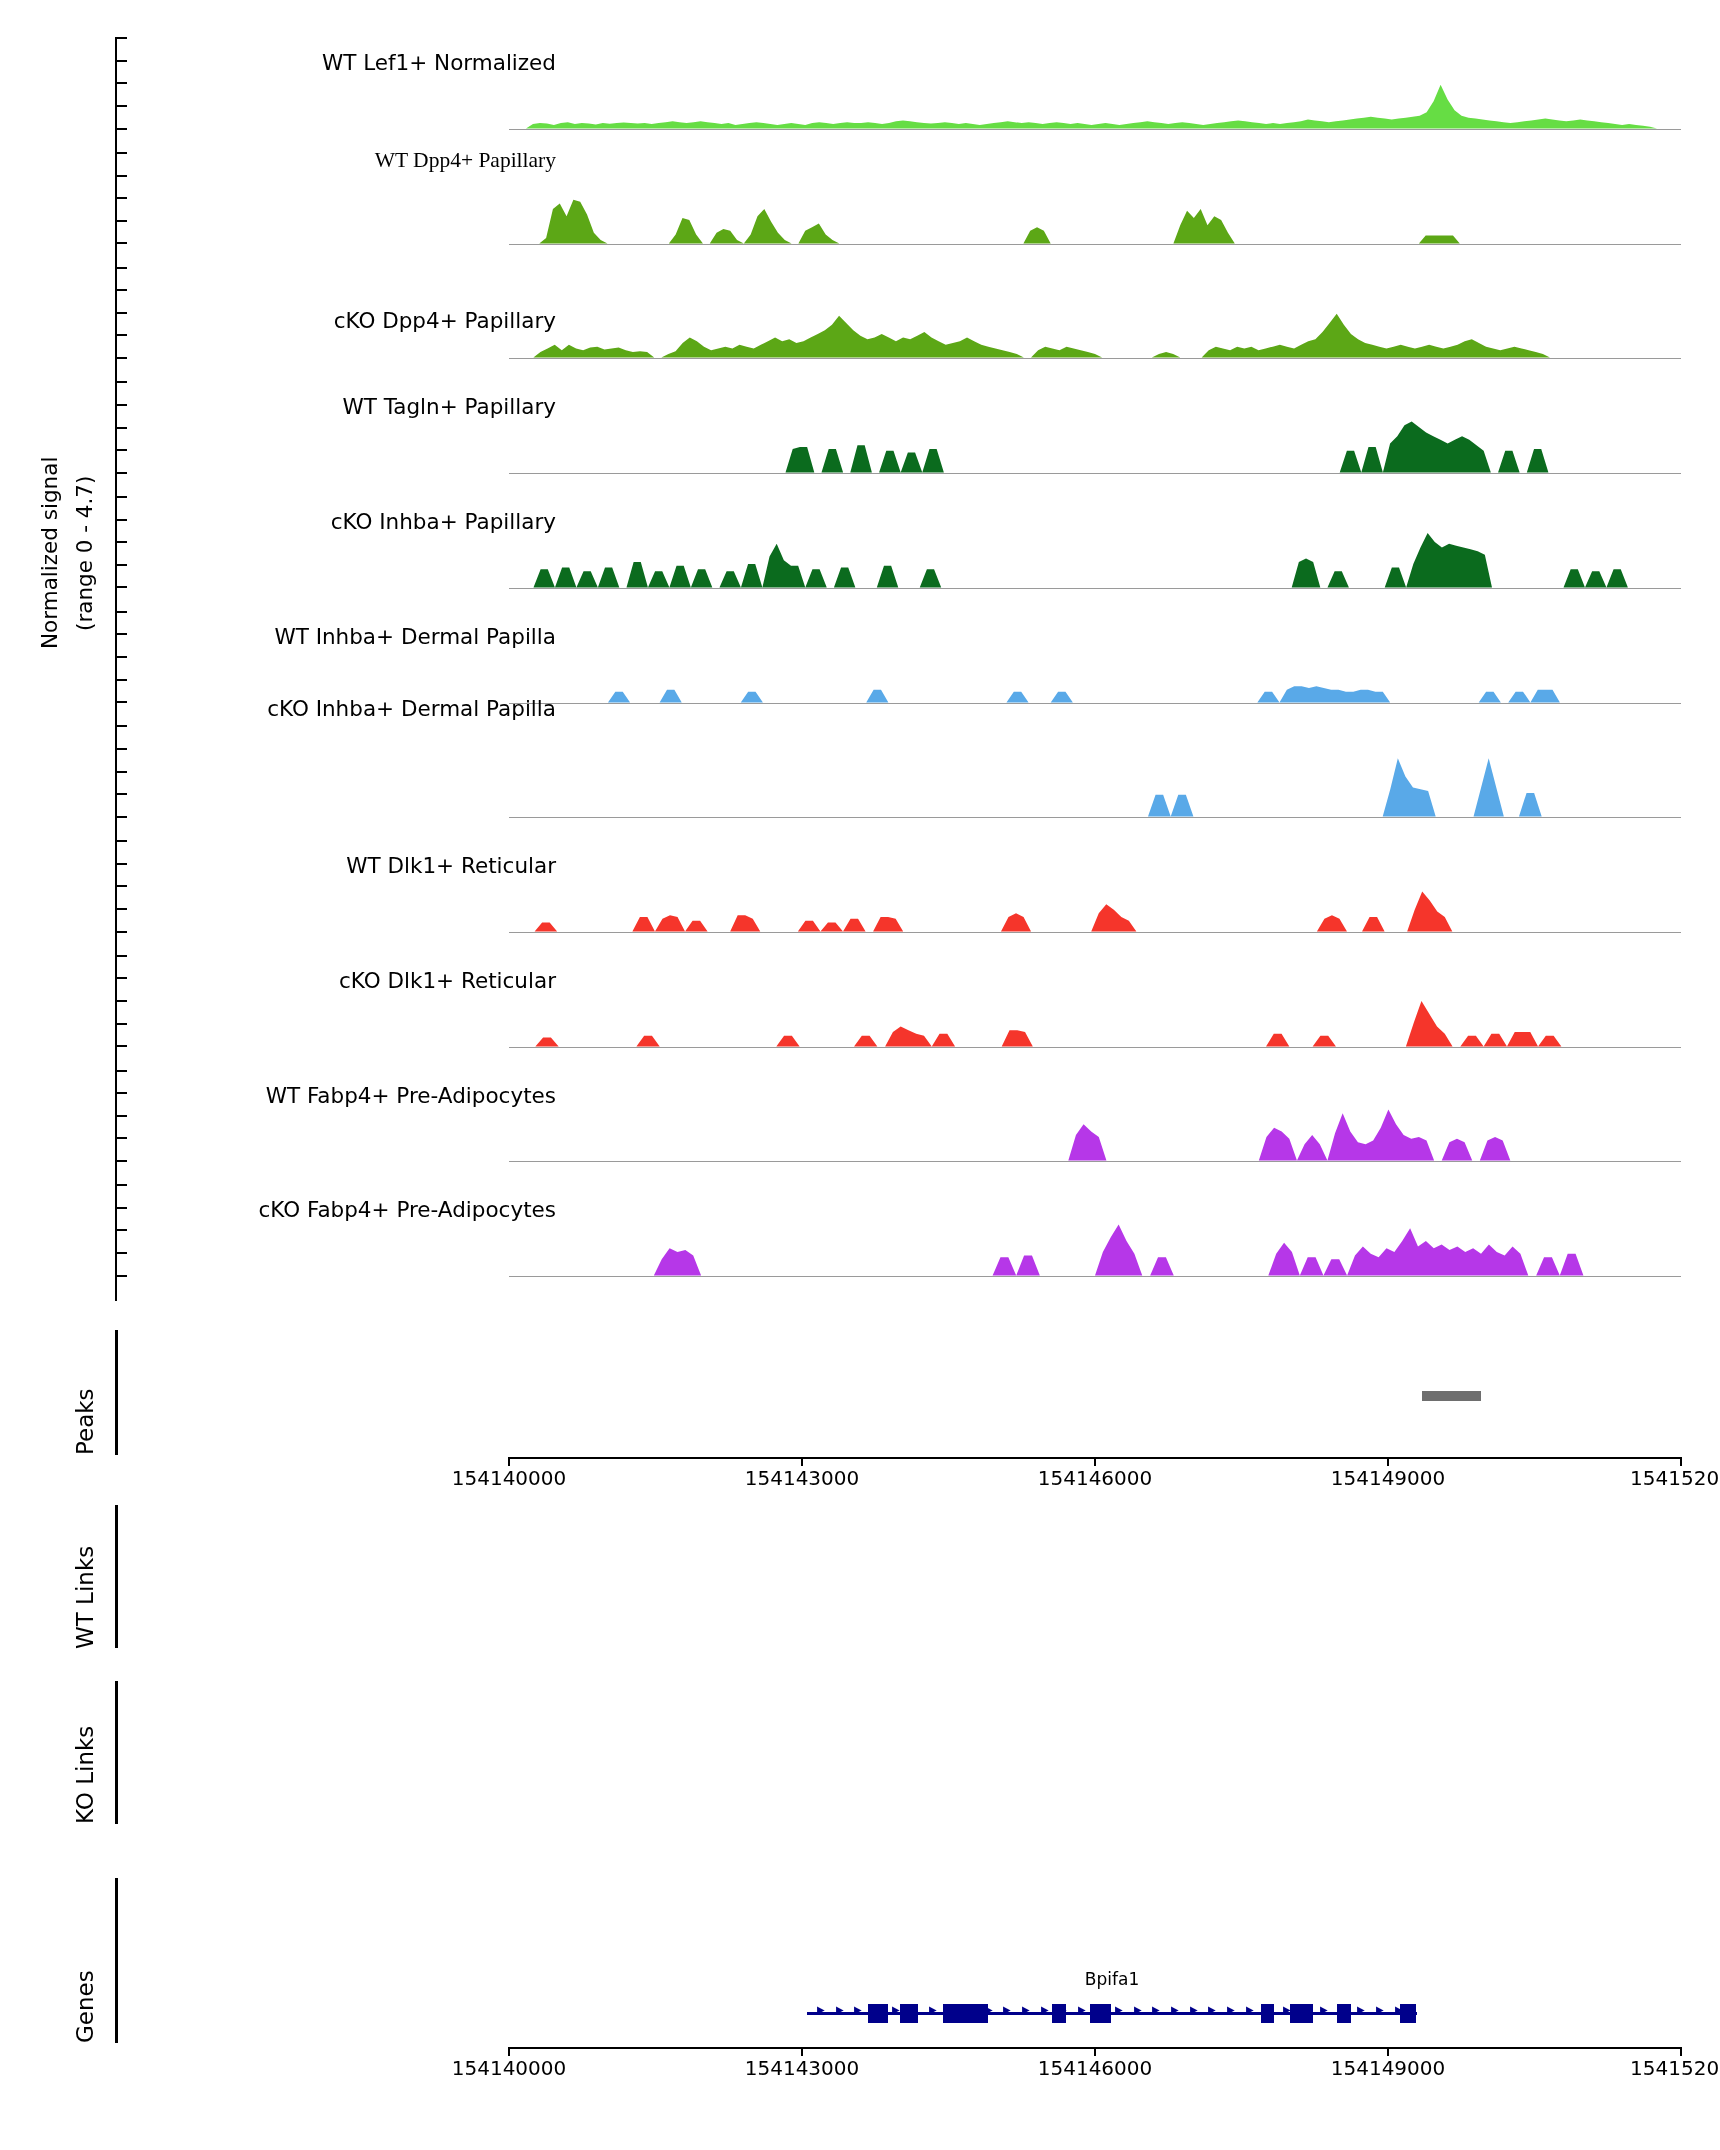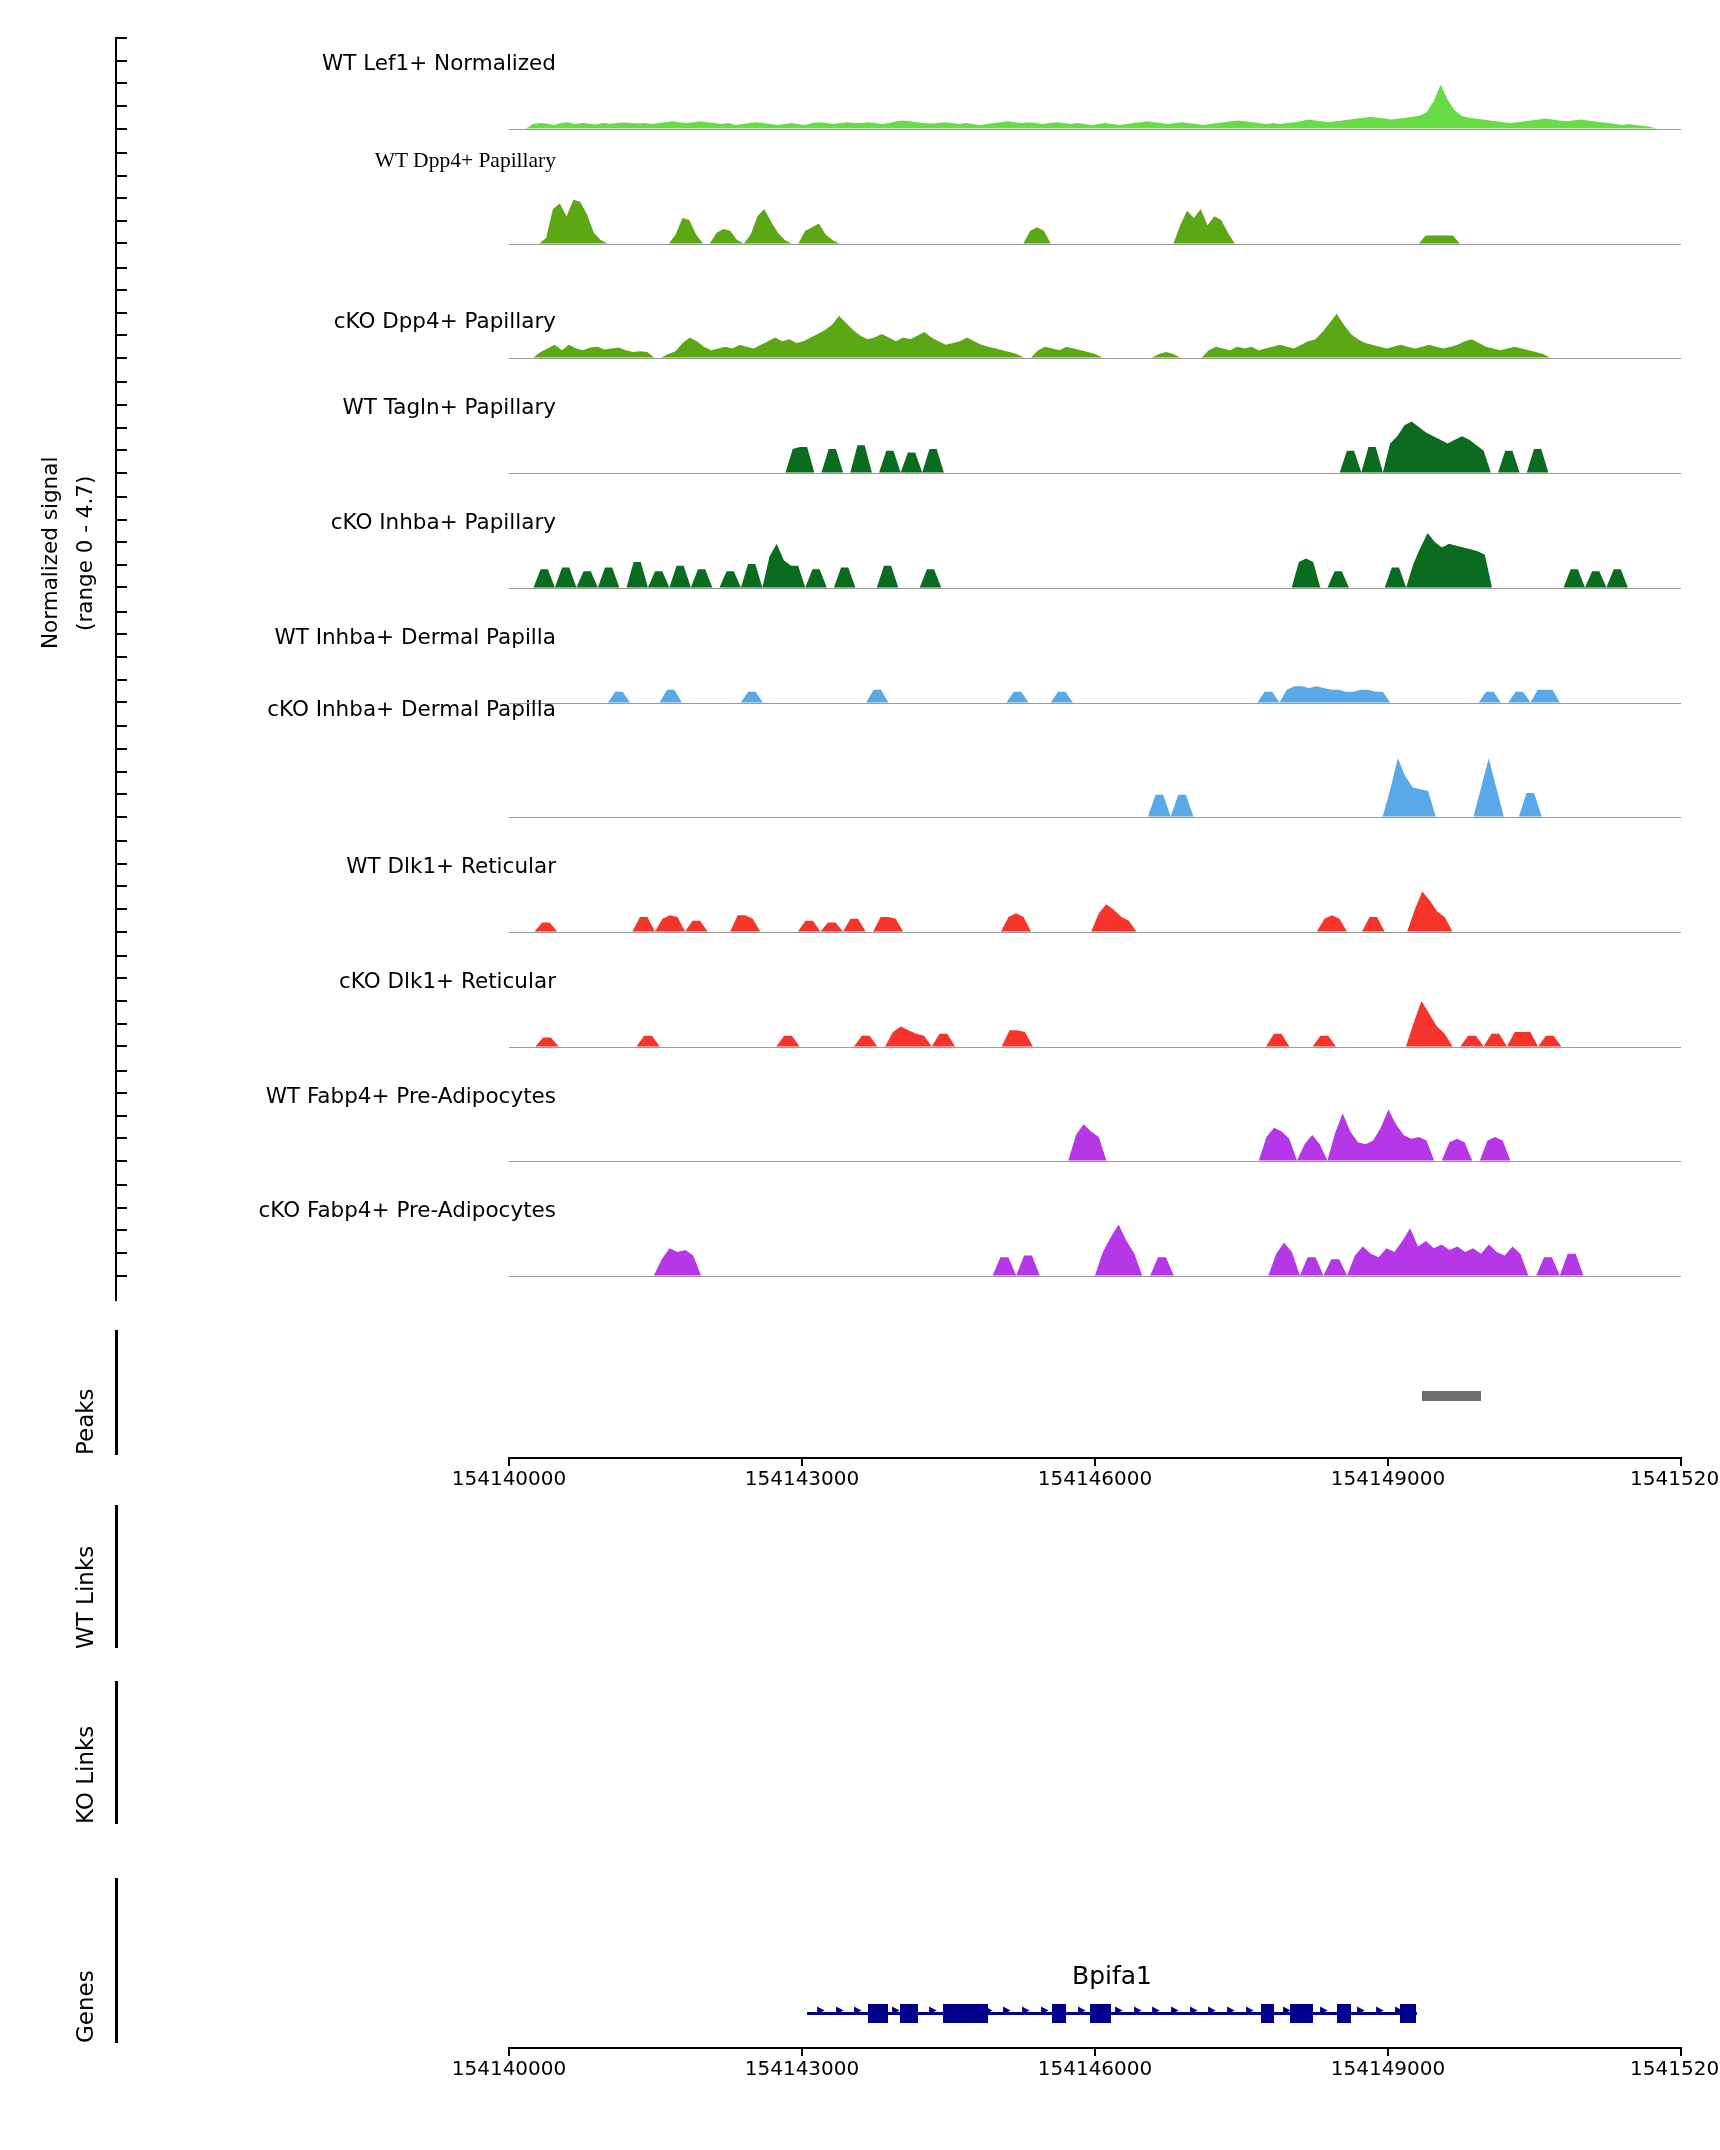--- a/index.html
+++ b/index.html
@@ -109,24 +109,25 @@
     position: absolute;
     width: 1721px;
     text-align: center;
     font-size: 24.4px;
     color: #000;
   }
 
   
   .gene-name {
     position: absolute;
-    font-size: 25px;
+    font-size: 17px;
     color: #000;
     transform: translateX(-50%);
     white-space: nowrap;
+    margin-top: 8px;
   }
   .gene-line {
     position: absolute;
     height: 2.9px;
     background: #00008b;
   }
   .gene-exon {
     position: absolute;
     background: #00008b;
   }

